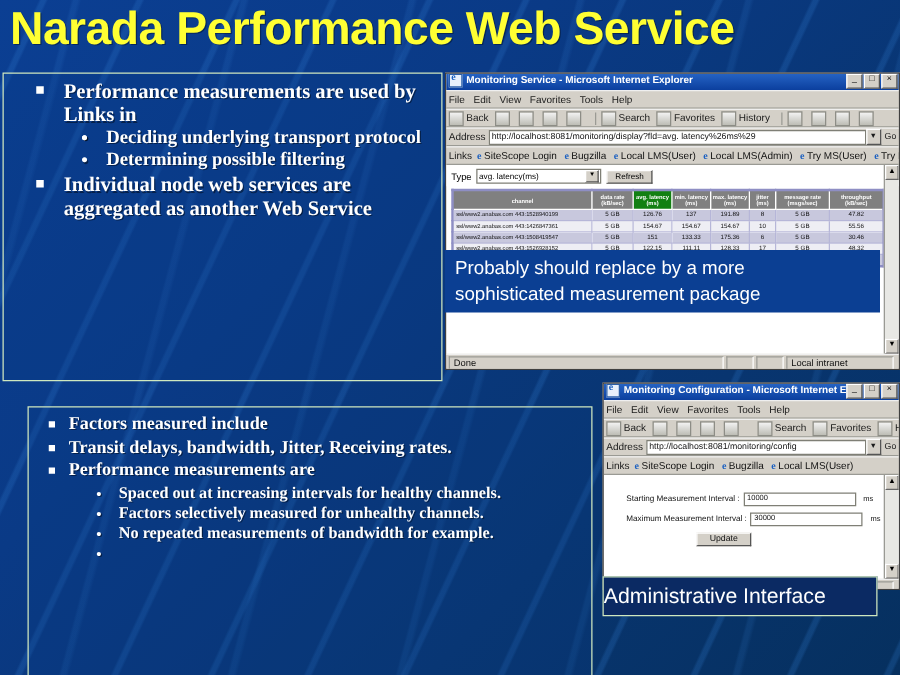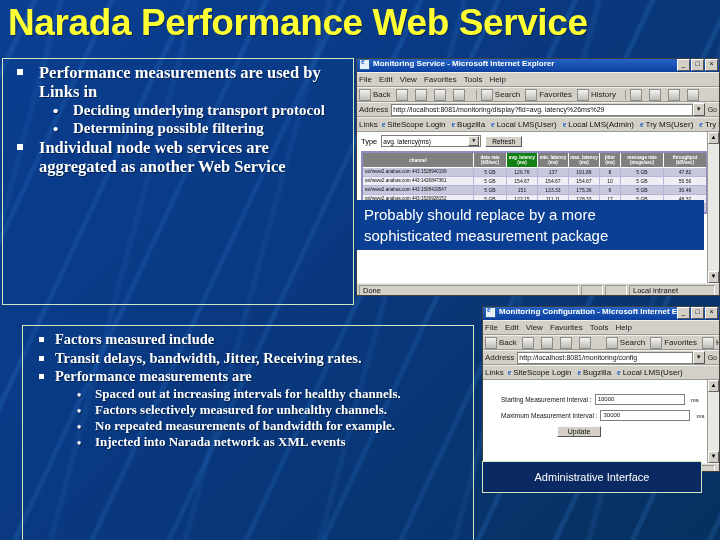--- a/index.html
+++ b/index.html
@@ -49,21 +49,21 @@
 
   
   .txtbox {
     position: absolute;
     border: 1px solid #cfe8bf;
     background: rgba(10,58,134,0.22);
     color: #ffffff;
     font-weight: bold;
     box-sizing: border-box;
   }
-  #box1 { left: 2px; top: 58px; width: 352px; height: 247px; padding: 4px 4px 0 2px; }
+  #box1 { left: 2px; top: 58px; width: 352px; height: 247px; padding: 4px 4px 0 14px; }
   #box2 { left: 22px; top: 325px; width: 452px; height: 259px; padding: 5px 4px 0 2px; }
 
   ul.lv1 { list-style: none; margin: 0; padding: 0; }
   ul.lv1 > li {
     position: relative;
     font-size: 16.5px;
     line-height: 19px;
     padding-left: 34px;
     margin-bottom: 1px;
     text-shadow: 1px 1px 0 rgba(0,0,0,0.45);
@@ -264,22 +264,21 @@
     font-size:7px; padding:1px 10px;
   }
 
   
   #adminLabel {
     position:absolute; left:482px; top:461px; width:220px; height:32px;
     background:#0b2a63;
     border:1px solid #cfe8bf;
     color:#ffffff;
     font-family:"Liberation Sans", sans-serif;
-    font-size:11px; line-height:30px;
-    text-align:center;
+    font-size:17px; line-height:30px;
     box-sizing:border-box;
   }
 </style>
 </head>
 <body>
 
 <div id="slide">
 
   <div id="title">Narada Performance Web Service</div>
 
@@ -330,21 +329,20 @@
           <li>
             <span class="bul2">•</span>
             <span>Factors selectively measured for unhealthy channels.</span>
           </li>
           <li>
             <span class="bul2">•</span>
             <span>No repeated measurements of bandwidth for example.</span>
           </li>
           <li>
             <span class="bul2">•</span>
-            <span>Injected into Narada network as XML events</span>
           </li>
         </ul>
       </li>
     </ul>
   </div>
 
   <div class="win" id="winMon">
     <div class="tbar">
       <span class="tico"></span>
       <span class="ttxt">Monitoring Service - Microsoft Internet Explorer</span>

